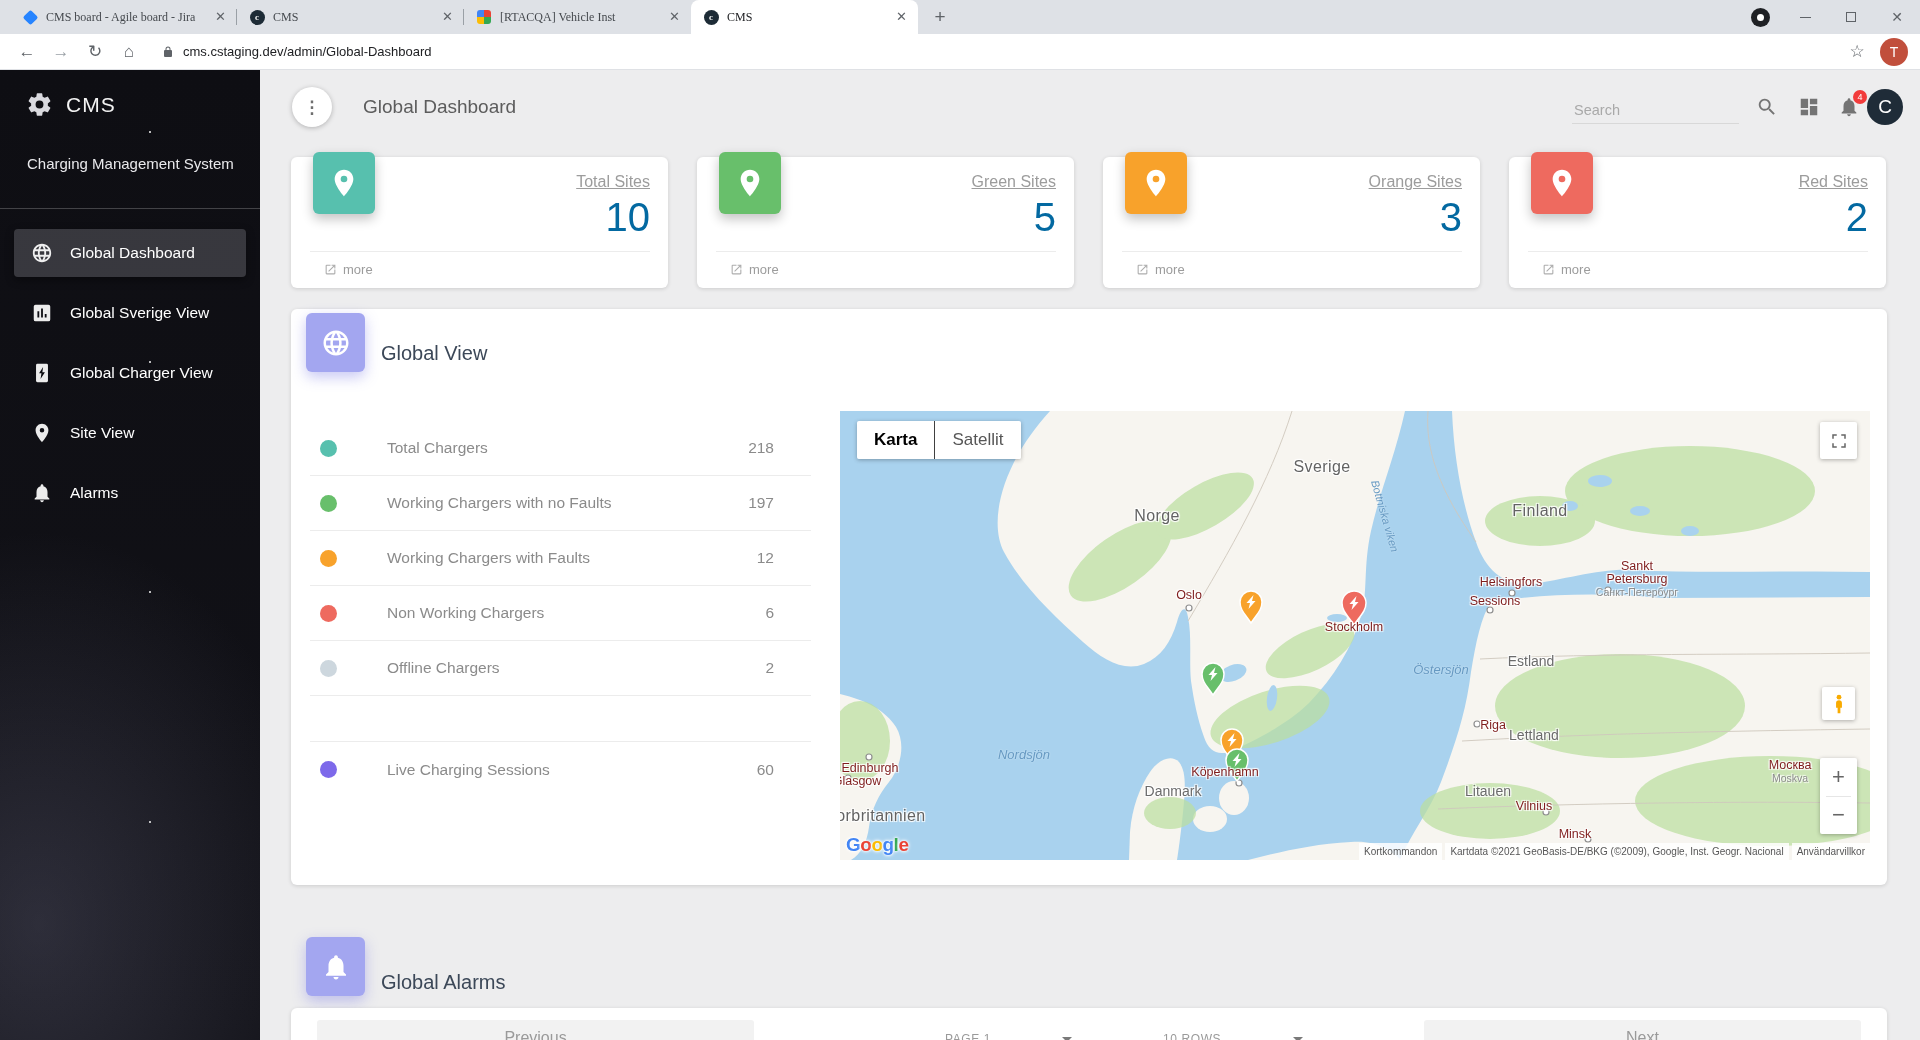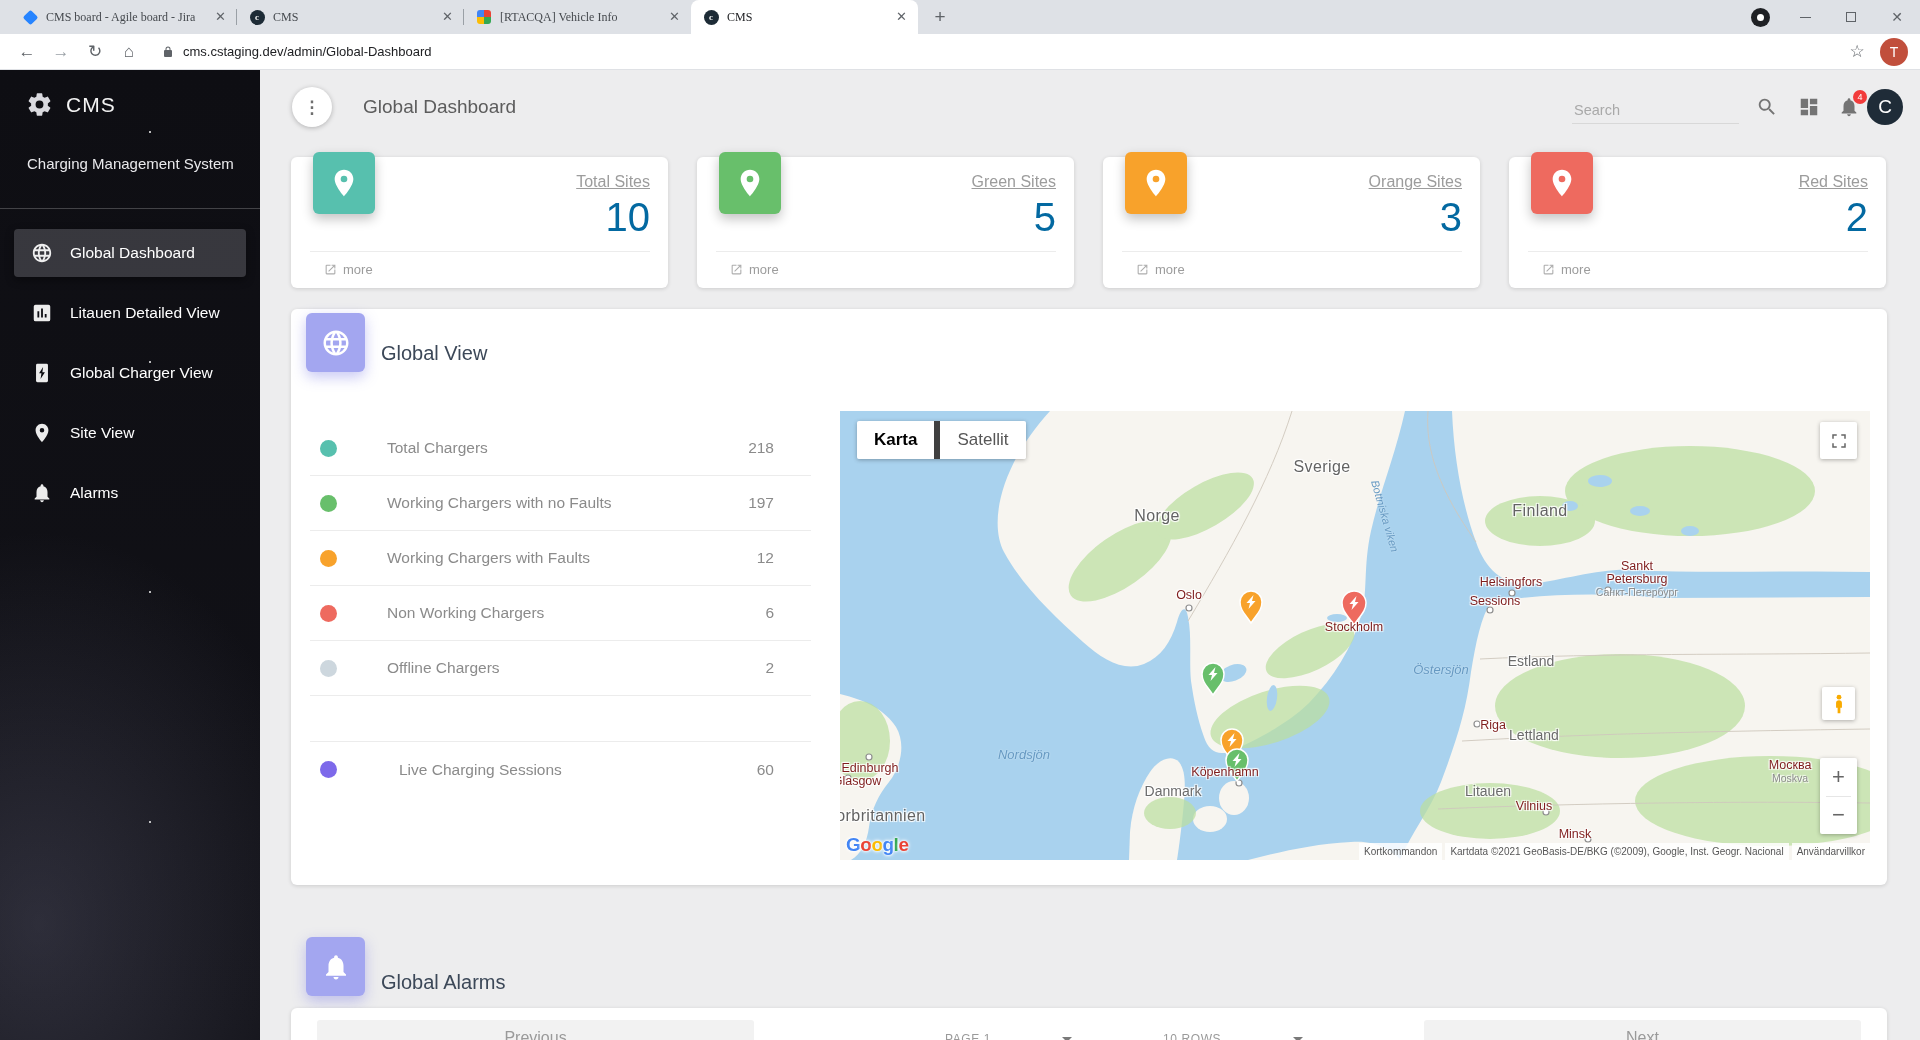--- a/index.html
+++ b/index.html
@@ -115,21 +115,21 @@
   
   .gv-card { position:absolute; left:31px; top:239px; width:1596px; height:576px; background:#fff;
     border-radius:6px; box-shadow:0 1px 4px rgba(0,0,0,.14); }
   .float-icon { position:absolute; width:59px; height:59px; border-radius:6px; display:flex;
     align-items:center; justify-content:center; box-shadow:0 5px 14px rgba(130,130,230,.45); }
   .float-icon svg { width:30px; height:30px; fill:#fff; }
   .gv-icon { left:15px; top:4px; }
   .gv-title { position:absolute; left:90px; top:33px; font-size:20px; color:#3c4858; }
   .gv-list { position:absolute; left:19px; top:112px; width:501px; }
   .gv-row { height:55px; display:flex; align-items:center; border-bottom:1px solid #ececec; }
-  .gv-row.last { border-bottom:none;gap:12px; }
+  .gv-row.last { border-bottom:none; }
   .gv-spacer { height:46px; border-bottom:1px solid #ececec; }
   .gv-dot { width:17px; height:17px; border-radius:50%; margin-left:10px; margin-right:50px; flex:0 0 auto; }
   .gv-lbl { flex:1; font-size:15.5px; color:#8b8b8b; }
   .gv-val { font-size:15.5px; color:#8b8b8b; padding-right:37px; }
 
   
   .map { position:absolute; left:549px; top:102px; width:1030px; height:449px; overflow:hidden;
     background:#a9d2ee; cursor:grab; }
   .map .terrain { position:absolute; left:0; top:0; width:100%; height:100%; }
   .map-label { position:absolute; transform:translate(-50%,-50%); white-space:nowrap; pointer-events:none; }
@@ -141,21 +141,21 @@
     text-shadow:1px 1px 1px #fff,-1px -1px 1px #fff,1px -1px 1px #fff,-1px 1px 1px #fff; }
   .m-sub { font-size:10.5px; color:#8c8c8c;
     text-shadow:1px 1px 1px #fff,-1px -1px 1px #fff; }
   .m-water { font-size:13px; color:#6699c2; font-style:italic;
     text-shadow:0 0 2px rgba(255,255,255,.6); }
   .m-rotate { transform:translate(-50%,-50%) rotate(74deg); }
   .map-type { position:absolute; left:17px; top:10px; height:38px; display:flex; border-radius:2px;
     overflow:hidden; box-shadow:0 1px 4px rgba(0,0,0,.3); }
   .mt { background:#fff; display:flex; align-items:center; padding:0 17px; font-size:17px; cursor:pointer; }
   .mt.sel { font-weight:bold; color:#000; }
-  .mt.uns { color:#565656; border-left:6px solid #404040; }
+  .mt.uns { color:#565656; border-left:1px solid #404040; }
   .map-btn { position:absolute; background:#fff; border-radius:2px; box-shadow:0 1px 4px rgba(0,0,0,.3);
     display:flex; align-items:center; justify-content:center; cursor:pointer; }
   .fullscreen-btn { right:13px; top:11px; width:37px; height:37px; }
   .fullscreen-btn svg { width:18px; height:18px; fill:#666; }
   .pegman-btn { right:15px; top:276px; width:33px; height:33px; }
   .pegman-btn svg { width:22px; height:22px; }
   .zoom-box { position:absolute; right:13px; top:347px; width:37px; height:76px; background:#fff;
     border-radius:2px; box-shadow:0 1px 4px rgba(0,0,0,.3); display:flex; flex-direction:column; }
   .zbtn { flex:1; display:flex; align-items:center; justify-content:center; font-size:22px; color:#666;
     cursor:pointer; }
@@ -200,21 +200,21 @@
         <span class="fav-cms">c</span>
       </span>
     <span class="tab-title">CMS</span>
     <span class="tab-close">✕</span>
     <span class="sep"></span>
   </div>
   <div class="tab">
     <span class="favicon">
         <span class="fav-grid"></span>
       </span>
-    <span class="tab-title">[RTACQA] Vehicle Info</span>
+    <span class="tab-title">[RTACQA] Vehicle Inst</span>
     <span class="tab-close">✕</span>
   </div>
   <div class="tab active">
     <span class="favicon">
         <span class="fav-cms">c</span>
       </span>
     <span class="tab-title">CMS</span>
     <span class="tab-close">✕</span>
   </div>
   <div class="newtab">+</div>
@@ -260,21 +260,21 @@
     <div class="menu-item active">
       <svg viewBox="0 0 24 24">
           <path d="M11.99 2C6.47 2 2 6.48 2 12s4.47 10 9.99 10C17.52 22 22 17.52 22 12S17.52 2 11.99 2zm6.93 6h-2.95a15.6 15.6 0 0 0-1.38-3.56A8.03 8.03 0 0 1 18.92 8zM12 4.04c.83 1.2 1.48 2.53 1.91 3.96h-3.82c.43-1.43 1.08-2.76 1.91-3.96zM4.26 14C4.1 13.36 4 12.69 4 12s.1-1.36.26-2h3.38c-.08.66-.14 1.32-.14 2 0 .68.06 1.34.14 2H4.26zm.82 2h2.95c.32 1.25.78 2.45 1.38 3.56A8.03 8.03 0 0 1 5.08 16zm2.95-8H5.08a8.03 8.03 0 0 1 4.33-3.56A15.6 15.6 0 0 0 8.03 8zM12 19.96c-.83-1.2-1.48-2.53-1.91-3.96h3.82c-.43 1.43-1.08 2.76-1.91 3.96zM14.34 14H9.66c-.09-.66-.16-1.32-.16-2 0-.68.07-1.35.16-2h4.68c.09.65.16 1.32.16 2 0 .68-.07 1.34-.16 2zm.25 5.56c.6-1.11 1.06-2.31 1.38-3.56h2.95a8.03 8.03 0 0 1-4.33 3.56zM16.36 14c.08-.66.14-1.32.14-2 0-.68-.06-1.34-.14-2h3.38c.16.64.26 1.31.26 2s-.1 1.36-.26 2h-3.38z"></path>
         </svg>
       <span>Global Dashboard</span>
     </div>
     <div class="menu-item">
       <svg viewBox="0 0 24 24">
           <path d="M19 3H5a2 2 0 0 0-2 2v14a2 2 0 0 0 2 2h14a2 2 0 0 0 2-2V5a2 2 0 0 0-2-2zM9 17H7v-7h2v7zm4 0h-2V7h2v10zm4 0h-2v-4h2v4z"></path>
         </svg>
-      <span>Litauen Detailed View</span>
+      <span>Global Sverige View</span>
     </div>
     <div class="menu-item">
       <svg viewBox="0 0 24 24">
           <path d="M7 2h10a1.5 1.5 0 0 1 1.5 1.5v17A1.5 1.5 0 0 1 17 22H7a1.5 1.5 0 0 1-1.5-1.5v-17A1.5 1.5 0 0 1 7 2z"></path>
           <path fill="#0c0c11" d="M13.2 5.5 8.8 12.2h2.6l-1 6.3 4.8-7.3h-2.8z"></path>
         </svg>
       <span>Global Charger View</span>
     </div>
     <div class="menu-item">
       <svg viewBox="0 0 24 24">

